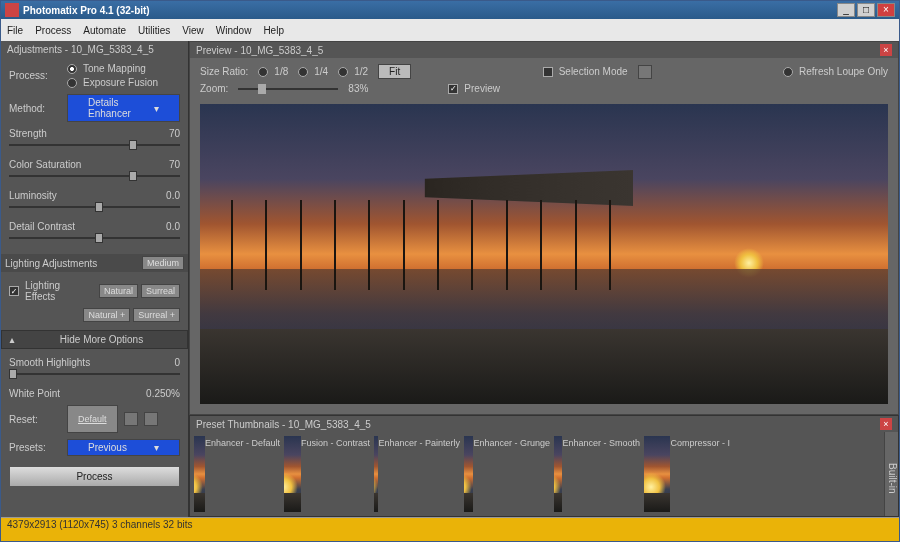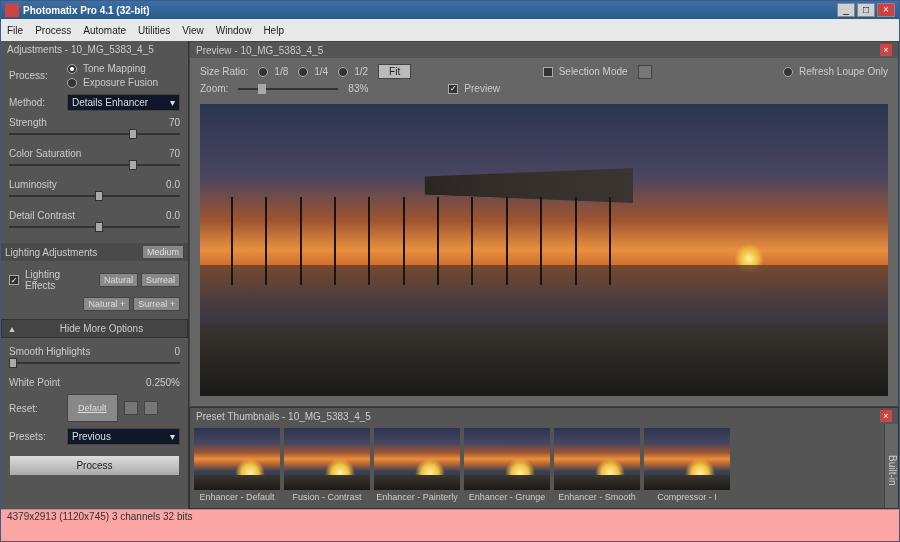--- a/index.html
+++ b/index.html
@@ -15,21 +15,21 @@
 .menubar span { cursor: default; }
 .main { flex: 1; display: flex; background: #888; overflow: hidden; }
 .panel-title { height: 16px; background: #555; color: #ccc; font-size: 10px; padding: 2px 6px; display: flex; align-items: center; justify-content: space-between; }
 .panel-title .x { width: 12px; height: 12px; background: #c44; color: white; display: flex; align-items: center; justify-content: center; font-size: 9px; }
 .adjust-panel { width: 188px; background: #555; color: #ccc; display: flex; flex-direction: column; border-right: 1px solid #333; }
 .adjust-body { padding: 6px 8px; display: flex; flex-direction: column; gap: 6px; }
 .row { display: flex; align-items: center; gap: 6px; }
 .label { flex: 0 0 52px; }
 .radio { width: 10px; height: 10px; border-radius: 50%; border: 1px solid #aaa; background: #333; display: inline-block; }
 .radio.sel { background: radial-gradient(circle, #fff 30%, #333 40%); }
-.select { background: #0f172a; border: 1px solid #444; padding: 2px 4px; flex: 1; color: #ddd; display: flex; justify-content: space-between; align-items: center; }
+.select { background: #1d4ed8; border: 1px solid #444; padding: 2px 20px; flex: 1; color: #ddd; display: flex; justify-content: space-between; align-items: center; }
 .slider-row { display: flex; justify-content: space-between; align-items: center; }
 .slider { height: 8px; position: relative; margin: 2px 0 4px; }
 .slider .track { position: absolute; top: 3px; left: 0; right: 0; height: 2px; background: #333; }
 .slider .thumb { position: absolute; top: -1px; width: 8px; height: 10px; background: #aaa; border: 1px solid #333; }
 .sec-head { background: #4a4a4a; padding: 2px 4px; margin: 2px -8px; display: flex; justify-content: space-between; align-items: center; }
 .btn-sm { background: #888; border: 1px solid #444; padding: 1px 4px; color: #ddd; font-size: 9px; }
 .btn-row { display: flex; gap: 3px; justify-content: flex-end; }
 .check { width: 10px; height: 10px; border: 1px solid #aaa; background: #333; display: inline-flex; align-items: center; justify-content: center; font-size: 8px; color: #fff; }
 .hide-opts { background: #444; border: 1px solid #333; padding: 3px; text-align: center; margin: 2px -8px; display: flex; align-items: center; }
 .hide-opts .arrow { width: 14px; }
@@ -49,25 +49,25 @@
 .sky { position: absolute; inset: 0; background: linear-gradient(to bottom, #2a3550 0%, #4a4560 25%, #a05530 40%, #e89040 50%, #d07030 55%, #3a4050 70%, #2a3040 100%); }
 .sun { position: absolute; right: 18%; top: 48%; width: 30px; height: 30px; background: radial-gradient(circle, #fff0a0 0%, #f0c040 40%, rgba(240,150,40,0) 70%); border-radius: 50%; }
 .sea { position: absolute; left: 0; right: 0; top: 55%; bottom: 25%; background: linear-gradient(to bottom, #604030, #3a3540); opacity: 0.8; }
 .rocks { position: absolute; left: 0; right: 0; bottom: 0; height: 25%; background: linear-gradient(to top, #1a1a18, #3a3530); }
 .pier { position: absolute; left: -2%; top: 22%; width: 65%; height: 40%; }
 .pier-deck { position: absolute; left: 0; top: 0; width: 100%; height: 30%; background: linear-gradient(to right, #2a2520, #3a3530); transform: perspective(200px) rotateY(-25deg); transform-origin: right center; }
 .pier-legs { position: absolute; left: 10%; top: 25%; bottom: 0; width: 85%; display: flex; justify-content: space-between; }
 .pier-legs span { width: 2px; background: #1a1510; }
 .thumbs-panel { height: 102px; background: #555; display: flex; flex-direction: column; border: 1px solid #333; }
 .thumbs-body { flex: 1; display: flex; padding: 4px; gap: 4px; overflow: hidden; }
-.thumb-item { width: 86px; display: flex; flex-direction: column; }
+.thumb-item { width: 86px; display: flex; }
 .thumb-img { flex: 1; background: #333; position: relative; overflow: hidden; }
 .thumb-label { font-size: 9px; color: #ccc; text-align: center; padding: 2px 0; white-space: nowrap; overflow: hidden; }
 .vtab { width: 14px; background: #666; display: flex; flex-direction: column; align-items: center; justify-content: flex-start; padding-top: 8px; writing-mode: vertical-rl; color: #ccc; font-size: 9px; border-left: 1px solid #444; }
-.statusbar { height: 32px; background: #fca5a5; border-top: 1px solid #999; padding: 1px 6px; font-size: 10px; color: #333; }
+.statusbar { height: 24px; background: #eab308; border-top: 1px solid #999; padding: 1px 6px; font-size: 10px; color: #333; }
 </style>
 </head>
 <body>
 
 <div class="window">
   <div class="titlebar">
     <div class="icon"></div>
     <div class="title">Photomatix Pro 4.1 (32-bit)</div>
     <div class="winbtns">
       <div class="winbtn">_</div>

